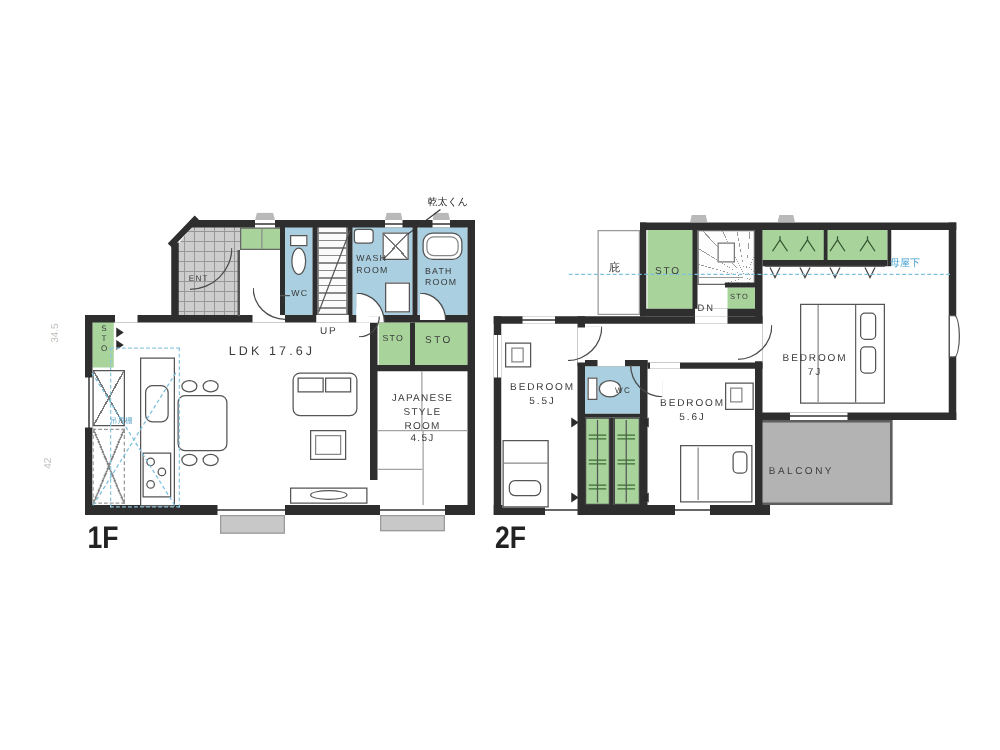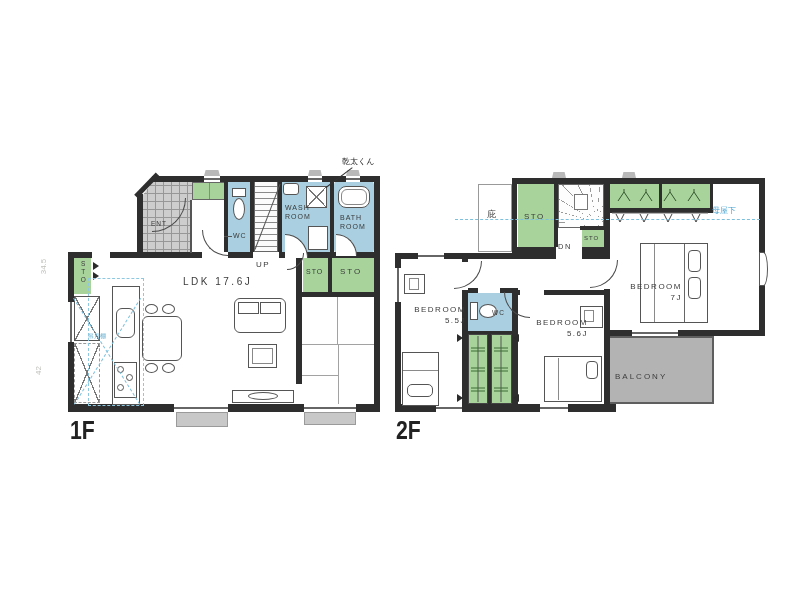--- a/index.html
+++ b/index.html
@@ -24,21 +24,21 @@
                           repeating-linear-gradient(to bottom,transparent 0 7px,#979797 7px 8px)}
   .stairs1{position:absolute;z-index:1;box-sizing:border-box;border:1px solid #666;
            background:repeating-linear-gradient(to bottom,#fbfbfb 0 5px,#8a8a8a 5px 6px)}
   .stairs2{position:absolute;z-index:1;box-sizing:border-box;border:1px solid #666;
            background:repeating-conic-gradient(from 190deg at 85% 88%,#fdfdfd 0 15deg,#999 15deg 16deg)}
   .arc{position:absolute;z-index:4;box-sizing:border-box}
   .arc-bl{border-left:1px solid #4a4a4a;border-bottom:1px solid #4a4a4a;border-bottom-left-radius:100% 100%}
   .arc-br{border-right:1px solid #4a4a4a;border-bottom:1px solid #4a4a4a;border-bottom-right-radius:100% 100%}
   .sector{position:absolute;z-index:3;background:#fff;border-top:1px solid #4a4a4a;border-right:1px solid #4a4a4a;border-top-right-radius:100% 100%}
   .lbl{position:absolute;z-index:6;font-size:8px;letter-spacing:1.5px;color:#3a3a3a;white-space:nowrap;line-height:1.35}
-  .lblc{text-align:right}
+  .lblc{text-align:center}
   .vtext{writing-mode:vertical-rl;text-orientation:upright;letter-spacing:1px;font-size:6.5px}
   .floorlbl{position:absolute;z-index:6;font-size:25px;font-weight:700;color:#222;transform:scaleX(.85);transform-origin:left bottom;letter-spacing:0}
   .bluedash{position:absolute;z-index:5;border-top:1px dashed #7cc0de}
   .bluedashbox{position:absolute;z-index:5;border:1px dashed #8ec7e0}
   .vent{position:absolute;z-index:1;background:#b9b9b9;clip-path:polygon(10% 0,90% 0,100% 100%,0 100%)}
   .porch{position:absolute;z-index:1;background:#c8c8c8;border:1px solid #9a9a9a;box-sizing:border-box}
   .balc{position:absolute;z-index:1;background:#b3b3b3;border:2px solid #5e5e5e;box-sizing:border-box}
   .thin{position:absolute;z-index:1;background:#fff;border:1px solid #999;box-sizing:border-box}
   .tri{position:absolute;z-index:5;width:0;height:0}
   .tri-r{border:4px solid transparent;border-left:6px solid #2b2b2b;border-right:0}
@@ -151,20 +151,26 @@
     <div>WASH</div>
     <div>ROOM</div>
   </div>
   <div class="lbl" style="left:340px;top:213px;font-size:7px;letter-spacing:1px">
     <div>BATH</div>
     <div>ROOM</div>
   </div>
   <div class="lbl vtext" style="left:78px;top:260px">STO</div>
   <div class="lbl" style="left:306px;top:267px;font-size:7px;letter-spacing:1px">STO</div>
   <div class="lbl" style="left:340px;top:267px;letter-spacing:2px">STO</div>
+  <div class="lbl lblc" style="left:300px;top:314px;width:76px;letter-spacing:1px">
+    <div>JAPANESE</div>
+    <div>STYLE</div>
+    <div>ROOM</div>
+    <div>4.5J</div>
+  </div>
   <div class="note" style="left:342px;top:156px;font-size:8px;color:#222">乾太くん</div>
   <div class="ln" style="left:326px;top:187px;width:33px;height:1px;background:#333;transform:rotate(-37deg);transform-origin:0 50%"></div>
   <div class="note" style="left:88px;top:332px;font-size:6px;color:#5ba8cc">吊戸棚</div>
   <div class="note" style="left:36px;top:262px;font-size:8px;color:#8a8a80;opacity:.55;transform:rotate(-90deg)">34.5</div>
   <div class="note" style="left:34px;top:366px;font-size:8px;color:#8a8a80;opacity:.55;transform:rotate(-90deg)">42</div>
   <div class="floorlbl" style="left:70px;top:416px">1F</div>
 
   <div class="thin" style="left:478px;top:184px;width:34px;height:68px"></div>
   <div class="fill green" style="left:518px;top:184px;width:38px;height:63px"></div>
   <div class="stairs2" style="left:558px;top:184px;width:46px;height:44px"></div>

